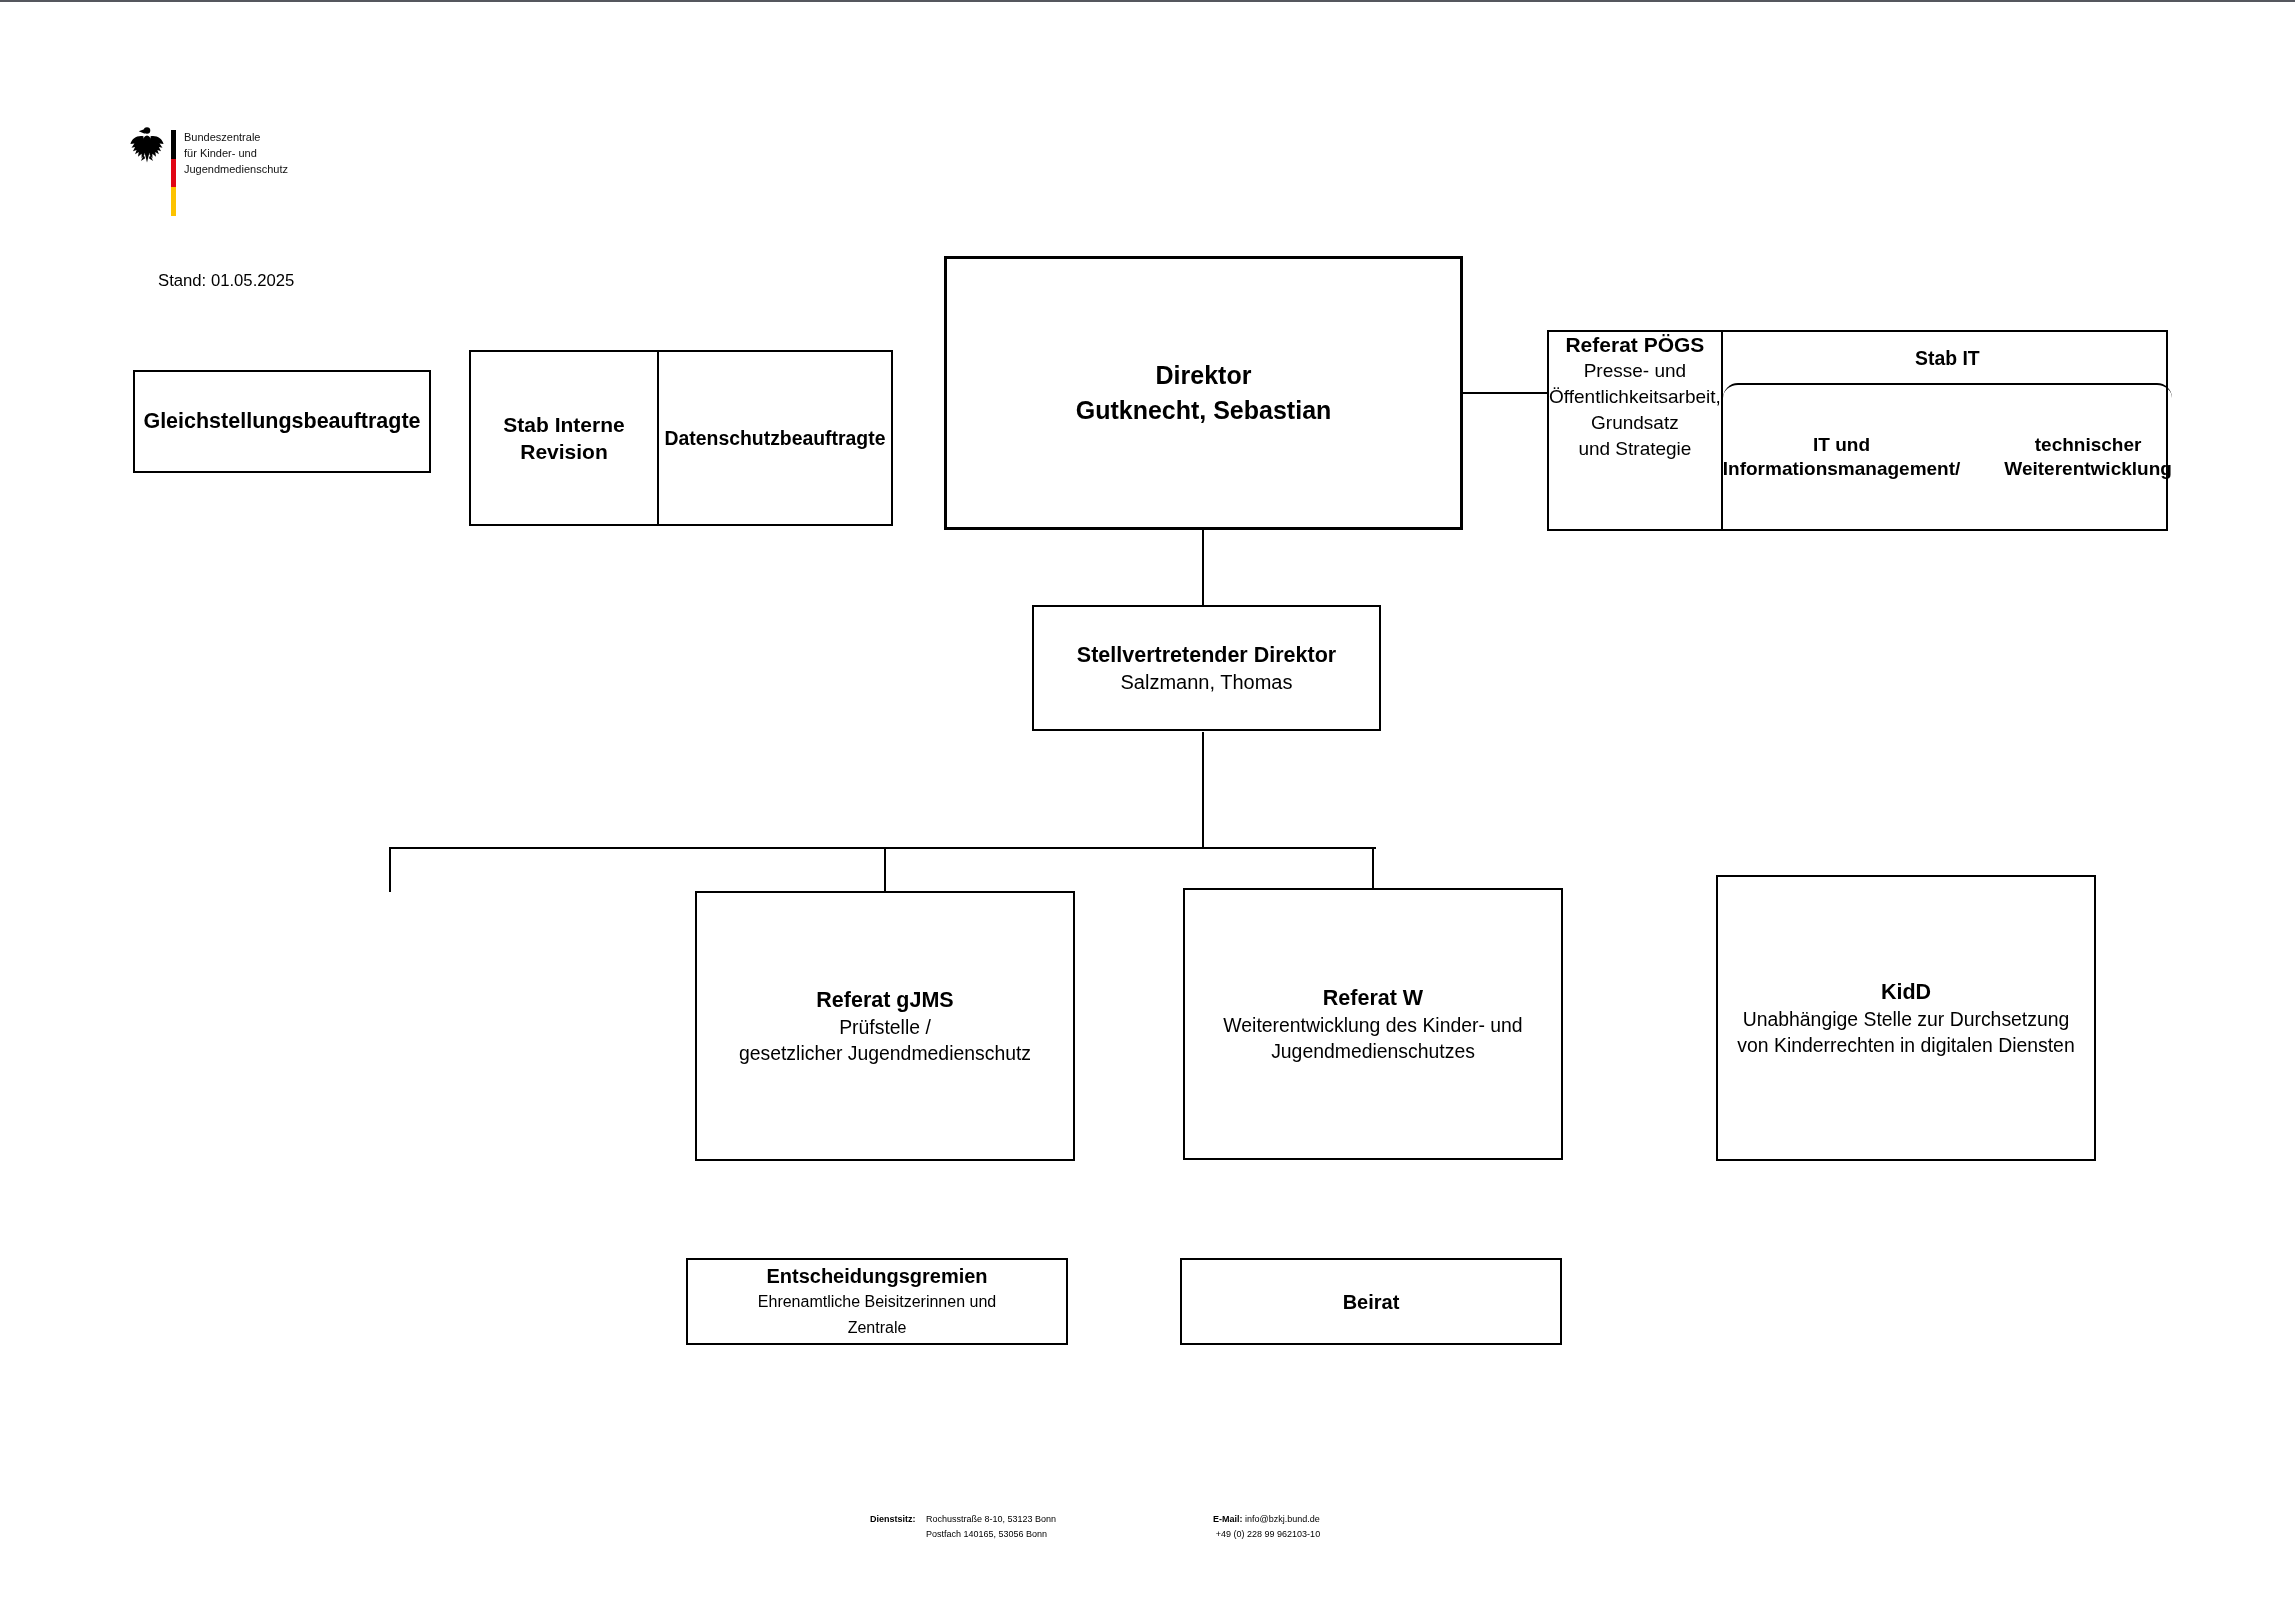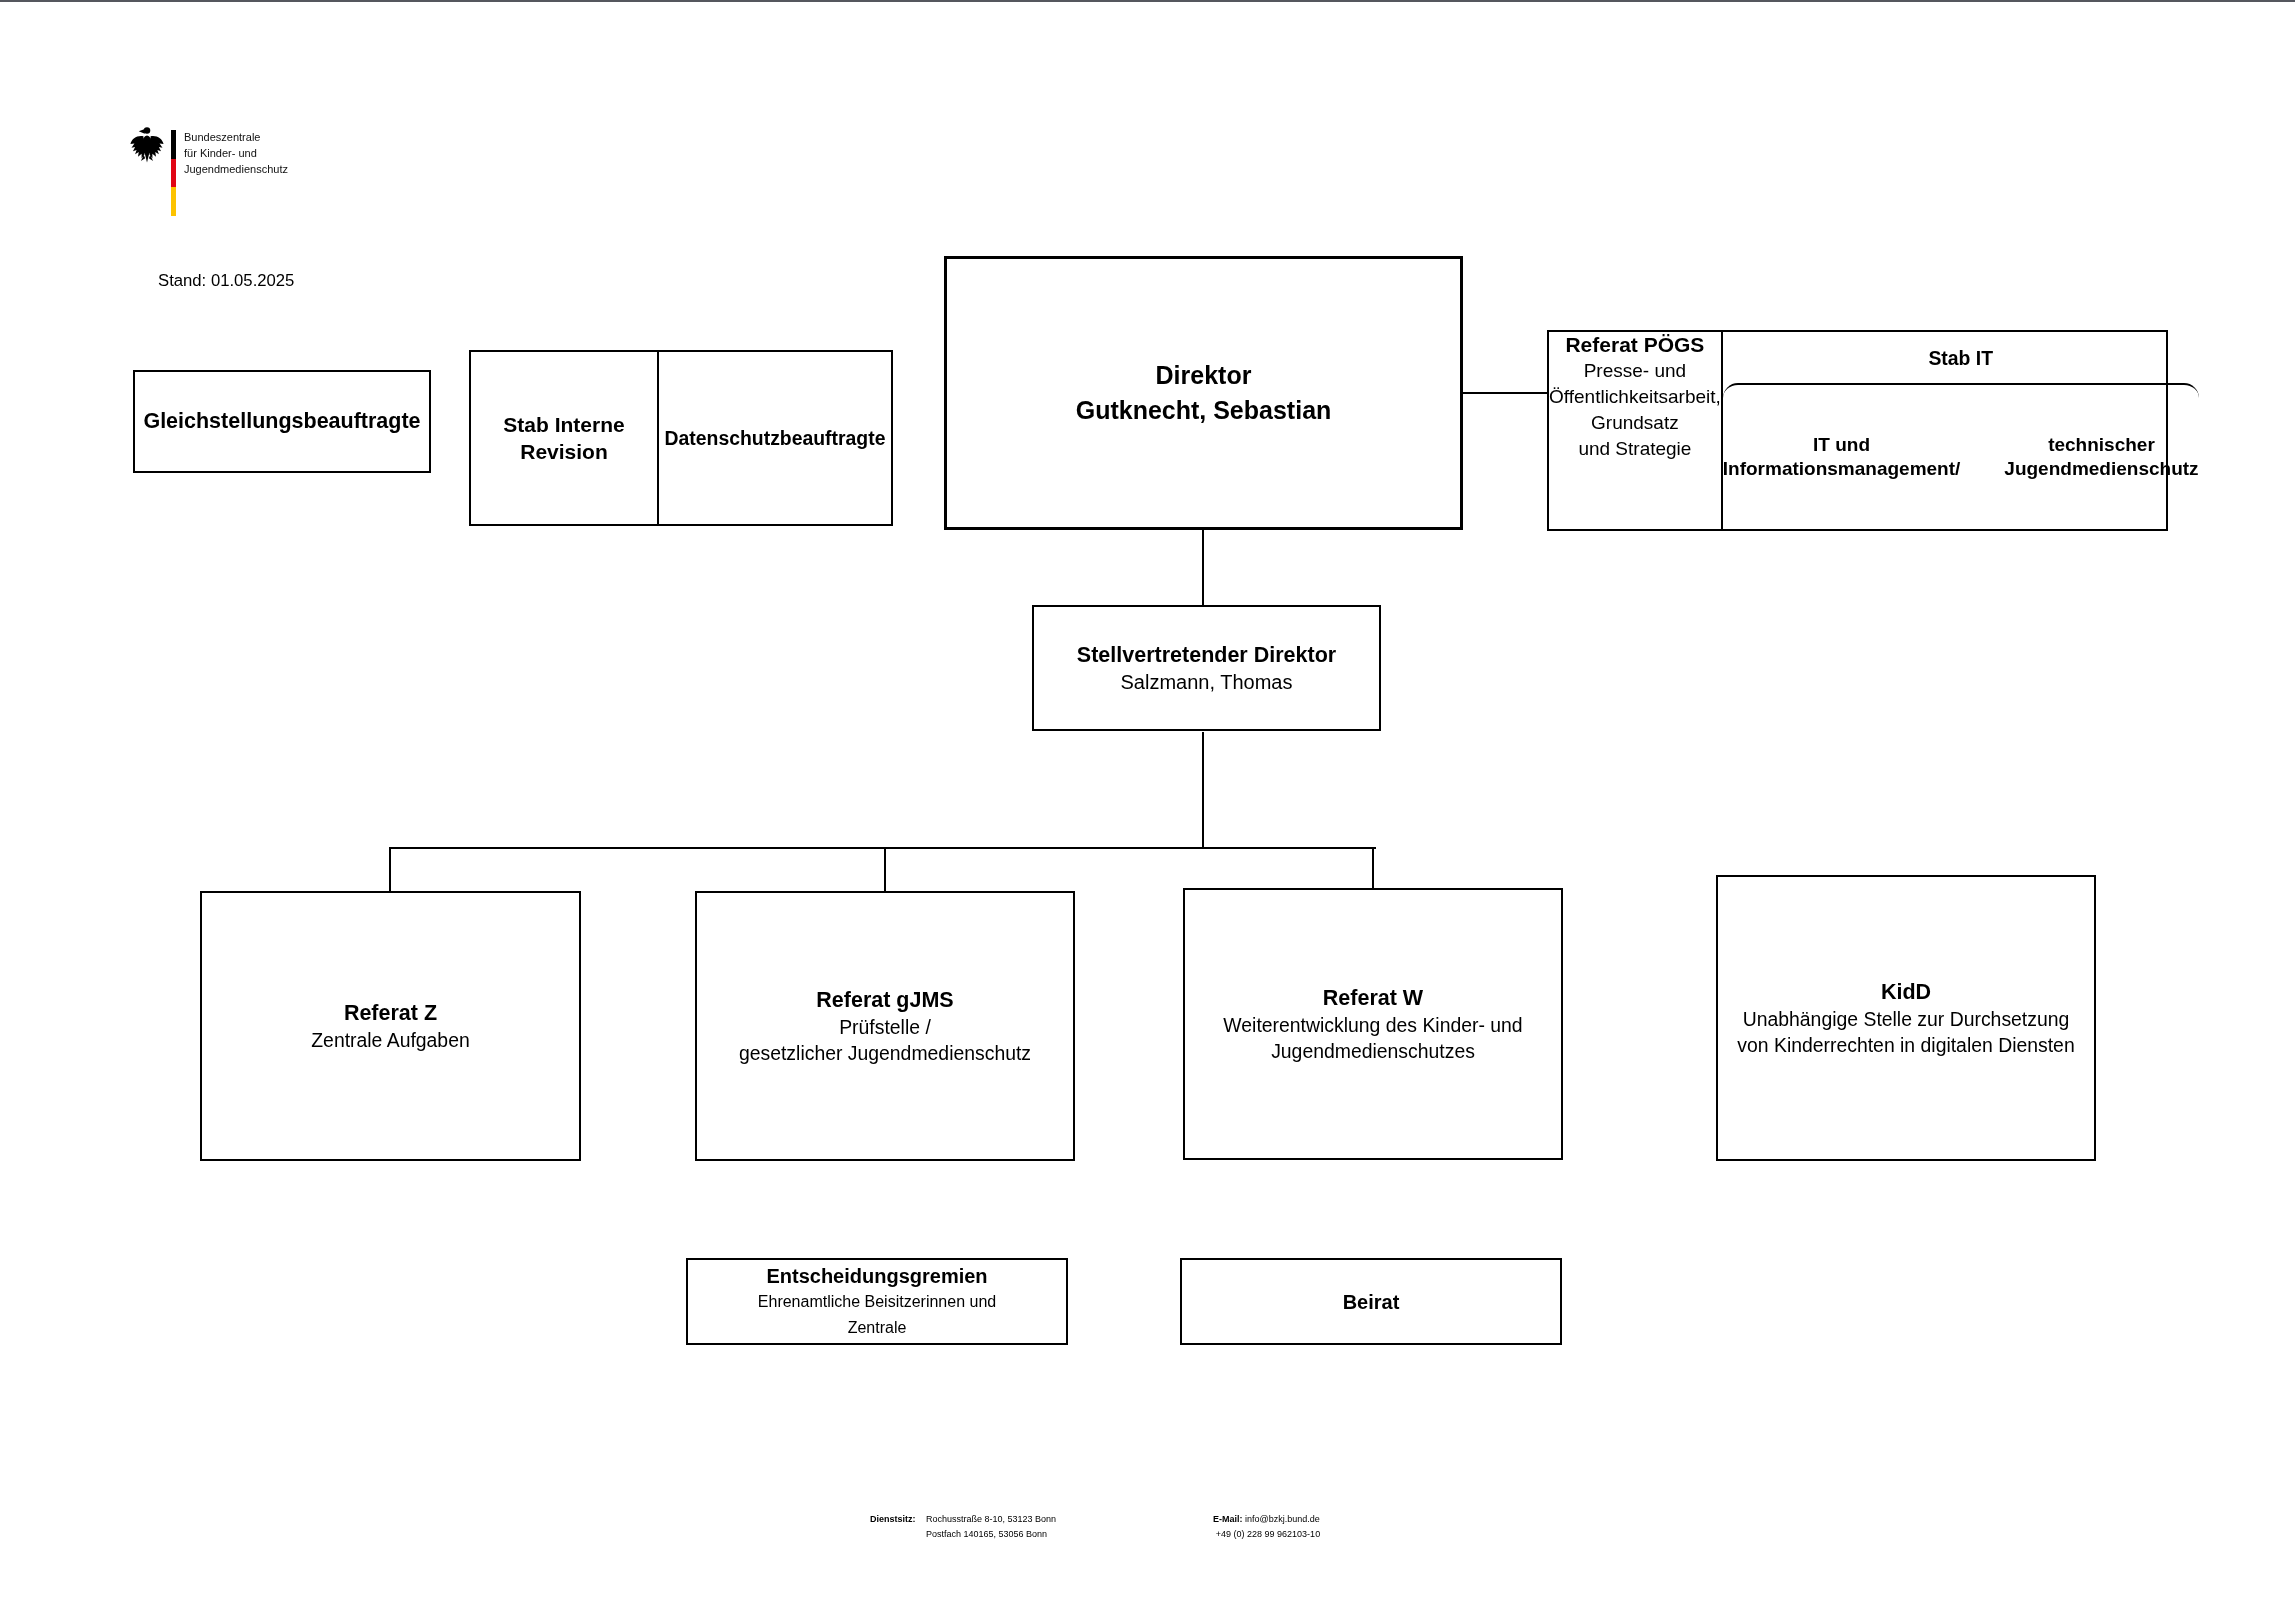--- a/index.html
+++ b/index.html
@@ -119,42 +119,38 @@
       <div class="s">Presse- und</div>
       <div class="s">Öffentlichkeitsarbeit, Grundsatz</div>
       <div class="s">und Strategie</div>
     </div>
     <div class="itcol">
       <div class="row r1">
         <div class="t">Stab IT</div>
       </div>
       <div class="row r2">
         <div class="t">IT und Informationsmanagement/</div>
-        <div class="t">technischer Jugendmedienschutz</div>
+        <div class="t">technischer Weiterentwicklung</div>
       </div>
     </div>
   </div>
 
   <div class="line" style="left:1463px;top:392px;width:84px;height:2.1px;"></div>
   <div class="line" style="left:1202px;top:530px;width:2.1px;height:76px;"></div>
   <div class="line" style="left:1202px;top:732px;width:2.1px;height:117px;"></div>
   <div class="line" style="left:389px;top:847px;width:987px;height:2.1px;"></div>
   <div class="line" style="left:389px;top:847px;width:2.1px;height:45px;"></div>
   <div class="line" style="left:884px;top:847px;width:2.1px;height:45px;"></div>
   <div class="line" style="left:1372px;top:847px;width:2.1px;height:43px;"></div>
 
   <div class="box" style="left:1032px;top:605px;width:349px;height:126px;">
     <div class="t">Stellvertretender Direktor</div>
     <div class="s">Salzmann, Thomas</div>
   </div>
 
-  <div class="box ref" style="left:200px;top:891px;width:381px;height:270px;">
-    <div class="t">Referat Z</div>
-    <div class="s">Zentrale Aufgaben</div>
-  </div>
 
   <div class="box ref" style="left:695px;top:891px;width:380px;height:270px;">
     <div class="t">Referat gJMS</div>
     <div class="s">Prüfstelle /</div>
     <div class="s">gesetzlicher Jugendmedienschutz</div>
   </div>
 
   <div class="box ref" style="left:1183px;top:888px;width:380px;height:272px;">
     <div class="t">Referat W</div>
     <div class="s">Weiterentwicklung des Kinder- und</div>

